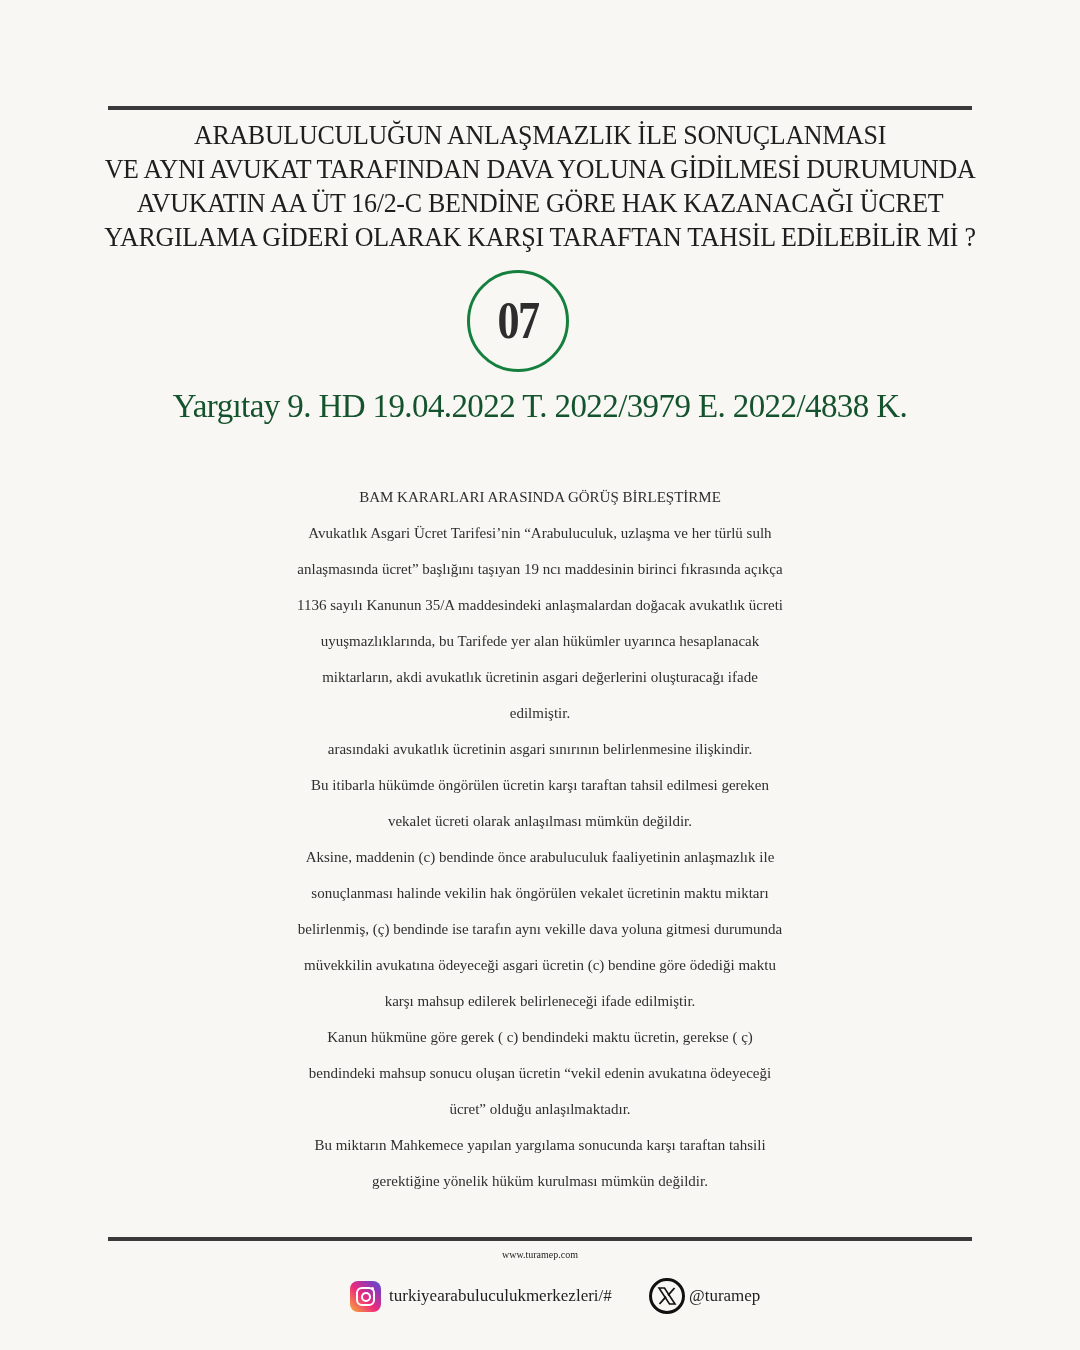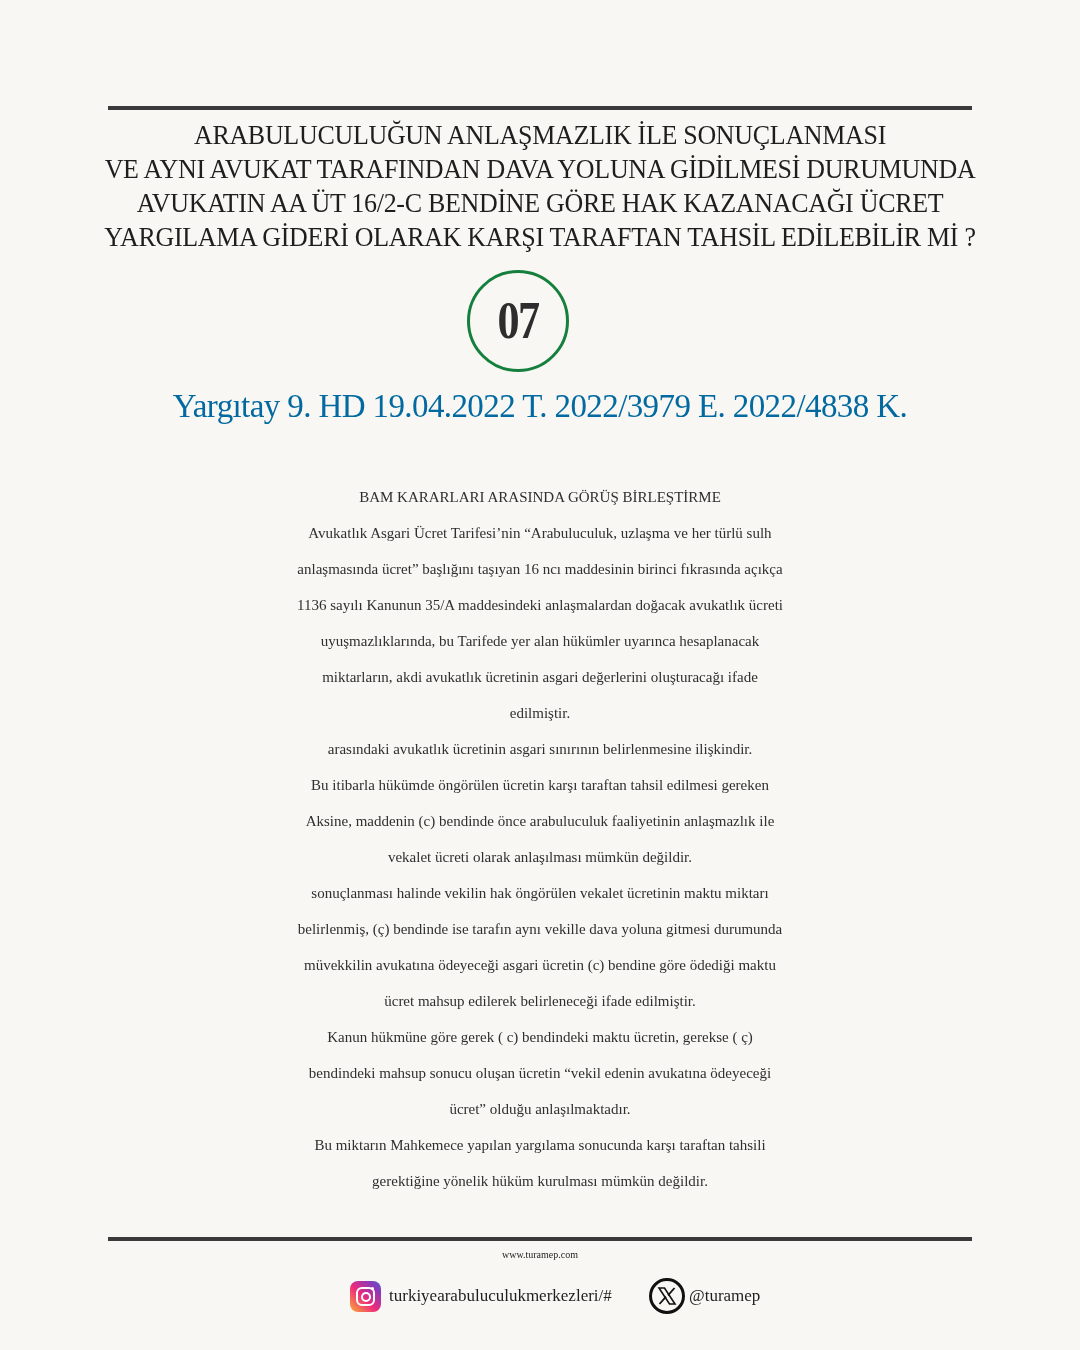--- a/index.html
+++ b/index.html
@@ -63,21 +63,21 @@
     }
 
     .citation {
       position: absolute;
       top: 384px;
       left: 40px;
       width: 1000px;
       text-align: center;
       font-size: 33px;
       line-height: 44px;
-      color: #0369a1;
+      color: #14532d;
       letter-spacing: -0.6px;
     }
 
     .body-text {
       position: absolute;
       top: 479px;
       left: 60px;
       width: 960px;
       text-align: center;
       font-size: 15px;
@@ -163,33 +163,33 @@
 
 <div class="badge">
   <span>07</span>
 </div>
 
 <div class="citation">Yargıtay 9. HD 19.04.2022 T. 2022/3979 E. 2022/4838 K.</div>
 
 <div class="body-text">
   <div>BAM KARARLARI ARASINDA GÖRÜŞ BİRLEŞTİRME</div>
   <div>Avukatlık Asgari Ücret Tarifesi’nin “Arabuluculuk, uzlaşma ve her türlü sulh</div>
-  <div>anlaşmasında ücret” başlığını taşıyan 16 ncı maddesinin birinci fıkrasında açıkça</div>
+  <div>anlaşmasında ücret” başlığını taşıyan 19 ncı maddesinin birinci fıkrasında açıkça</div>
   <div>1136 sayılı Kanunun 35/A maddesindeki anlaşmalardan doğacak avukatlık ücreti</div>
   <div>uyuşmazlıklarında, bu Tarifede yer alan hükümler uyarınca hesaplanacak</div>
   <div>miktarların, akdi avukatlık ücretinin asgari değerlerini oluşturacağı ifade</div>
   <div>edilmiştir.</div>
   <div>arasındaki avukatlık ücretinin asgari sınırının belirlenmesine ilişkindir.</div>
   <div>Bu itibarla hükümde öngörülen ücretin karşı taraftan tahsil edilmesi gereken</div>
+  <div>vekalet ücreti olarak anlaşılması mümkün değildir.</div>
   <div>Aksine, maddenin (c) bendinde önce arabuluculuk faaliyetinin anlaşmazlık ile</div>
-  <div>vekalet ücreti olarak anlaşılması mümkün değildir.</div>
   <div>sonuçlanması halinde vekilin hak öngörülen vekalet ücretinin maktu miktarı</div>
   <div>belirlenmiş, (ç) bendinde ise tarafın aynı vekille dava yoluna gitmesi durumunda</div>
   <div>müvekkilin avukatına ödeyeceği asgari ücretin (c) bendine göre ödediği maktu</div>
-  <div>ücret mahsup edilerek belirleneceği ifade edilmiştir.</div>
+  <div>karşı mahsup edilerek belirleneceği ifade edilmiştir.</div>
   <div>Kanun hükmüne göre gerek ( c) bendindeki maktu ücretin, gerekse ( ç)</div>
   <div>bendindeki mahsup sonucu oluşan ücretin “vekil edenin avukatına ödeyeceği</div>
   <div>ücret” olduğu anlaşılmaktadır.</div>
   <div>Bu miktarın Mahkemece yapılan yargılama sonucunda karşı taraftan tahsili</div>
   <div>gerektiğine yönelik hüküm kurulması mümkün değildir.</div>
 </div>
 
 <div class="rule bottom"></div>
 
 <div class="footer-url">www.turamep.com</div>

